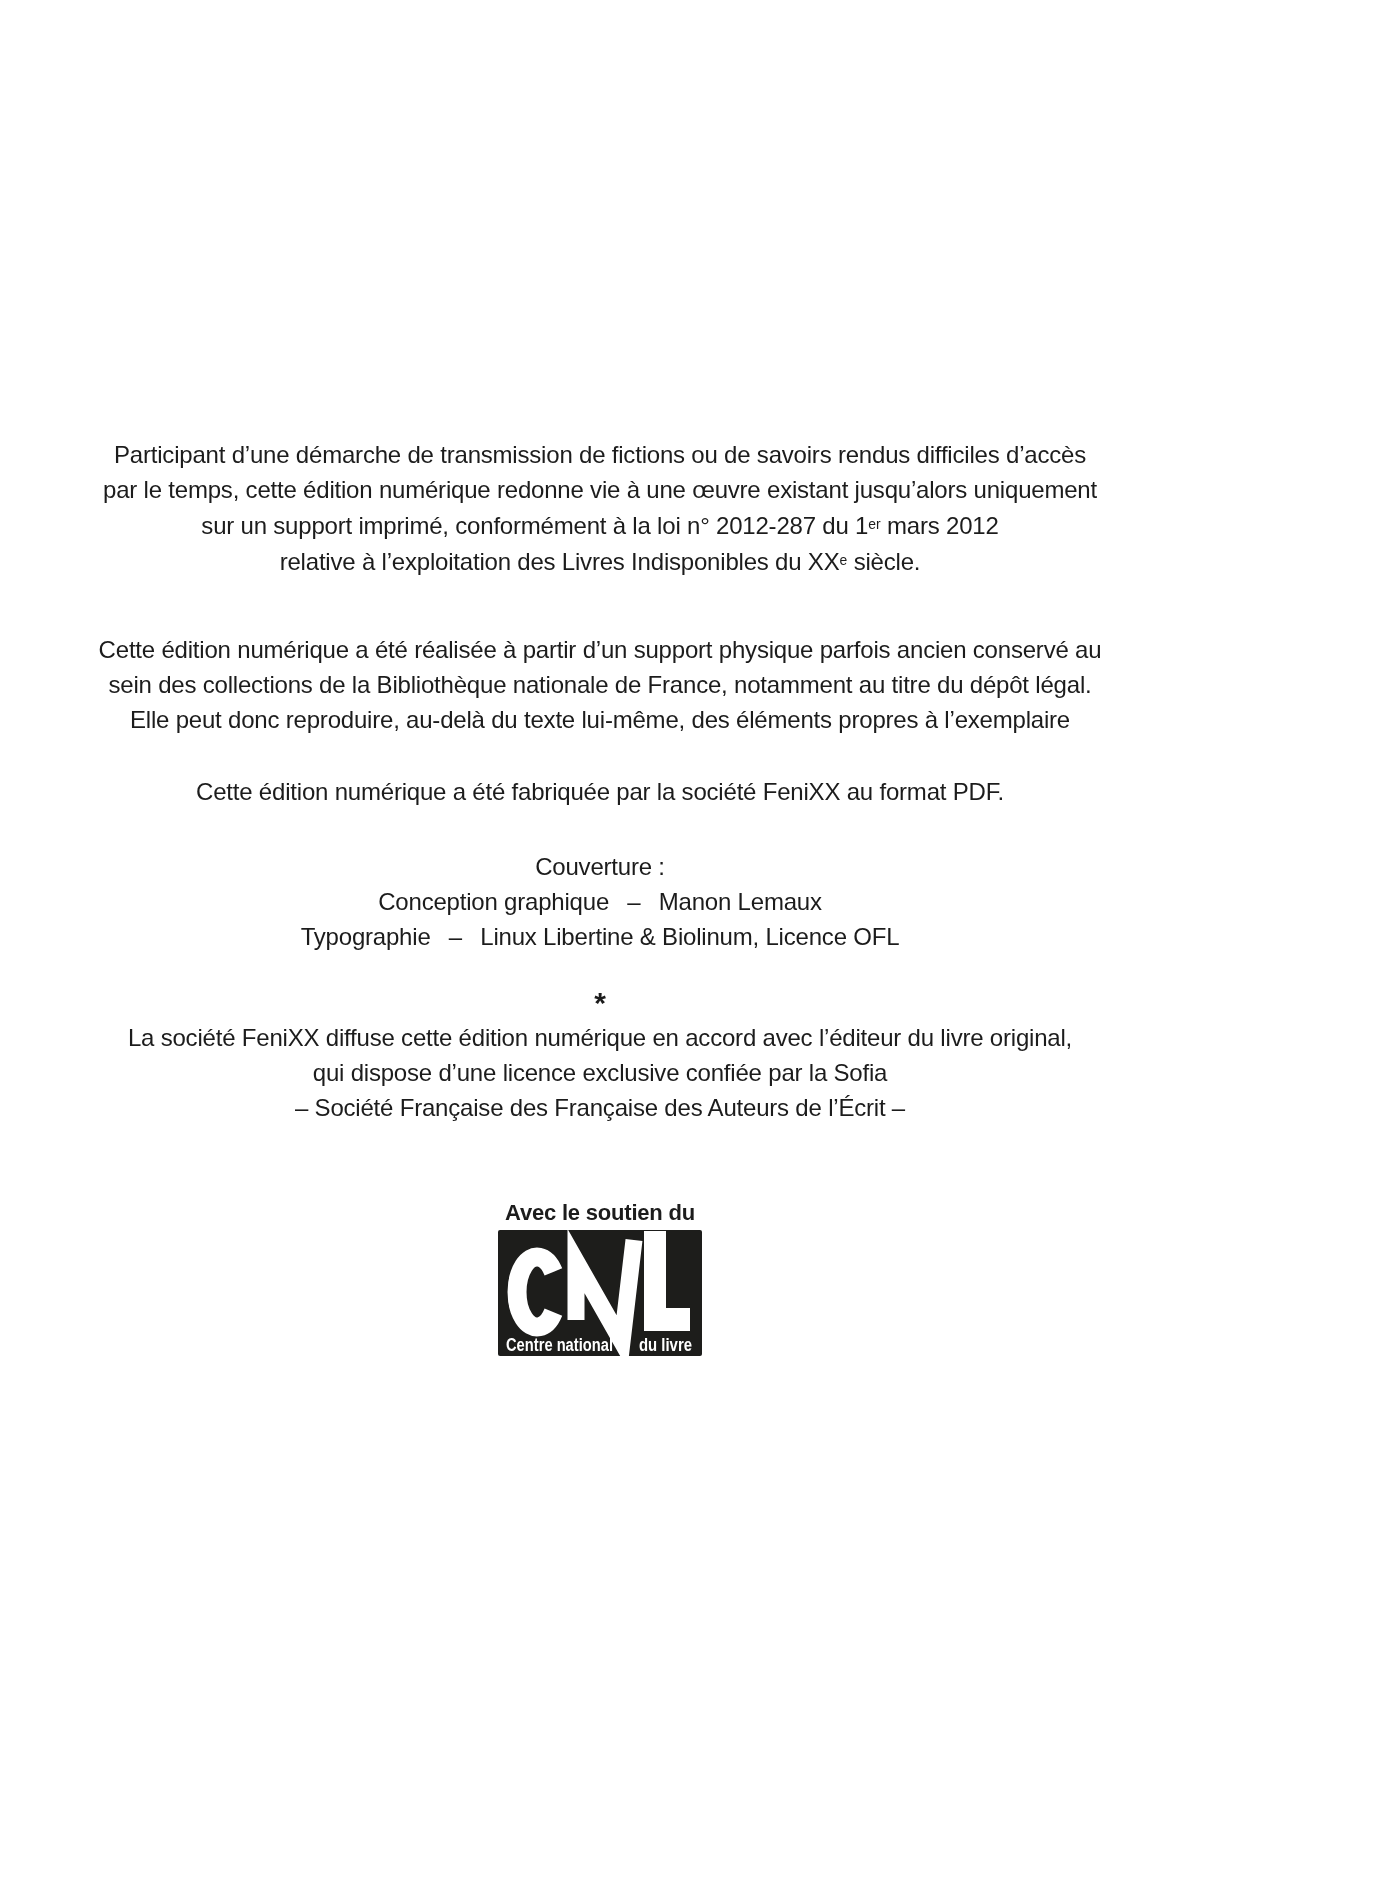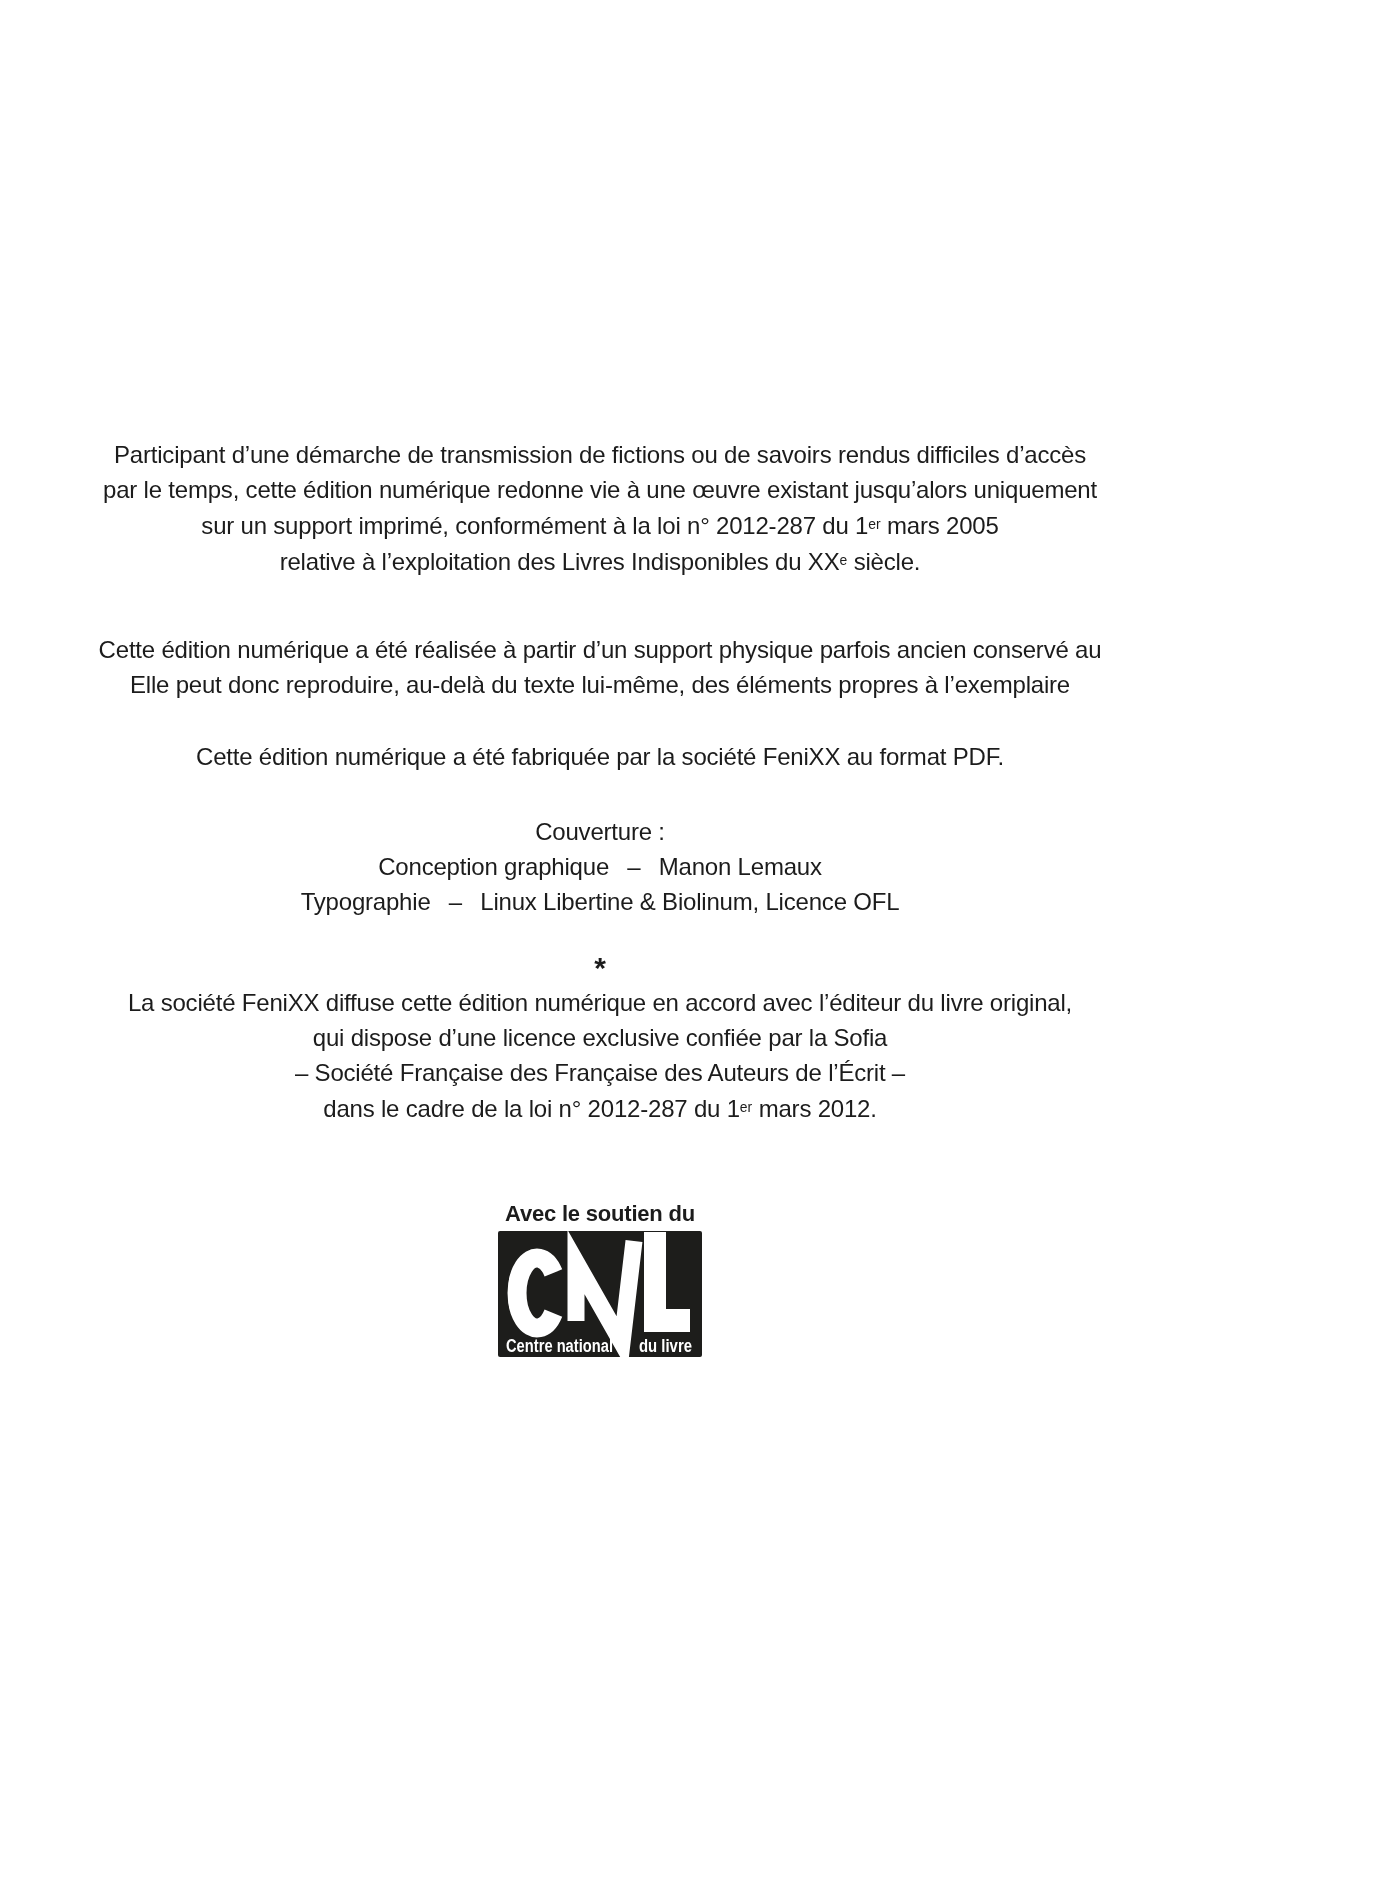--- a/index.html
+++ b/index.html
@@ -27,46 +27,46 @@
   .cnl-caption{font-family:"Liberation Sans",sans-serif;font-weight:bold;}
 </style>
 </head>
 <body>
 
 <div class="page">
 
   <div class="para p-transmission">
     <div class="line">Participant d’une démarche de transmission de fictions ou de savoirs rendus difficiles d’accès</div>
     <div class="line">par le temps, cette édition numérique redonne vie à une œuvre existant jusqu’alors uniquement</div>
-    <div class="line"><span>sur un support imprimé, conformément à la loi n° 2012-287 du 1</span><sup class="ord">er</sup><span> mars 2005</span></div>
+    <div class="line"><span>sur un support imprimé, conformément à la loi n° 2012-287 du 1</span><sup class="ord">er</sup><span> mars 2012</span></div>
     <div class="line"><span>relative à l’exploitation des Livres Indisponibles du XX</span><sup class="ord">e</sup><span> siècle.</span></div>
   </div>
 
   <div class="para p-bnf">
     <div class="line">Cette édition numérique a été réalisée à partir d’un support physique parfois ancien conservé au</div>
+    <div class="line">sein des collections de la Bibliothèque nationale de France, notamment au titre du dépôt légal.</div>
     <div class="line">Elle peut donc reproduire, au-delà du texte lui-même, des éléments propres à l’exemplaire</div>
   </div>
 
   <div class="para p-fenixx">
     <div class="line">Cette édition numérique a été fabriquée par la société FeniXX au format PDF.</div>
   </div>
 
   <div class="para p-couverture">
     <div class="line">Couverture :</div>
     <div class="line">Conception graphique  –  Manon Lemaux</div>
     <div class="line">Typographie  –  Linux Libertine &amp; Biolinum, Licence OFL</div>
   </div>
 
   <div class="star-line">*</div>
 
   <div class="para p-diffusion">
     <div class="line">La société FeniXX diffuse cette édition numérique en accord avec l’éditeur du livre original,</div>
     <div class="line">qui dispose d’une licence exclusive confiée par la Sofia</div>
     <div class="line">– Société Française des Française des Auteurs de l’Écrit –</div>
-    <div class="line"><span>dans le cadre de la loi n° 2012-287 du 1</span><sup class="ord">er</sup><span> mars 2012.</span></div>
   </div>
 
   <div class="support-line">Avec le soutien du</div>
 
   <svg class="cnl-logo" width="204" height="126" viewBox="0 0 204 126" xmlns="http://www.w3.org/2000/svg">
     <title>CNL</title>
     <rect x="0" y="0" width="204" height="126" rx="2" fill="#1d1d1b"></rect>
     <path d="M55.4 41.9 A20 35 0 1 0 55.4 82.1" fill="none" stroke="#ffffff" stroke-width="19" stroke-linecap="butt"></path>
     <path d="M78 90 L78 31 L124 112 L136 10" fill="none" stroke="#ffffff" stroke-width="17" stroke-linejoin="miter" stroke-miterlimit="12" stroke-linecap="butt"></path>
     <path d="M146 1 H168 V78 H192 V101 H146 Z" fill="#ffffff"></path>

